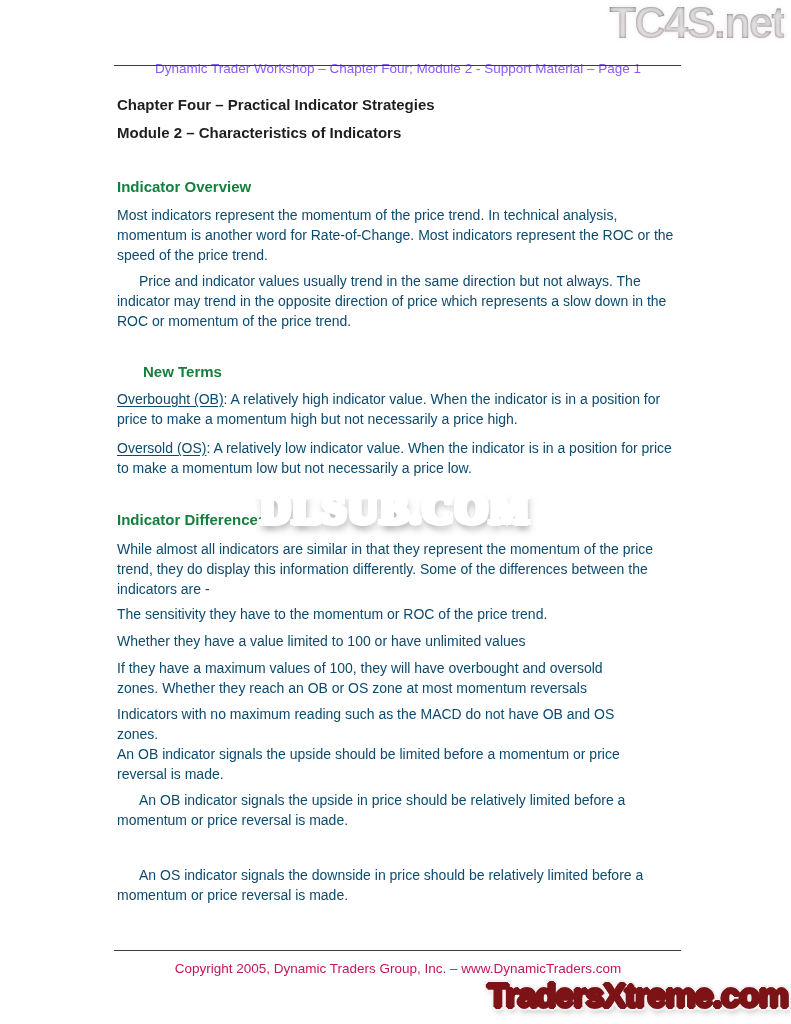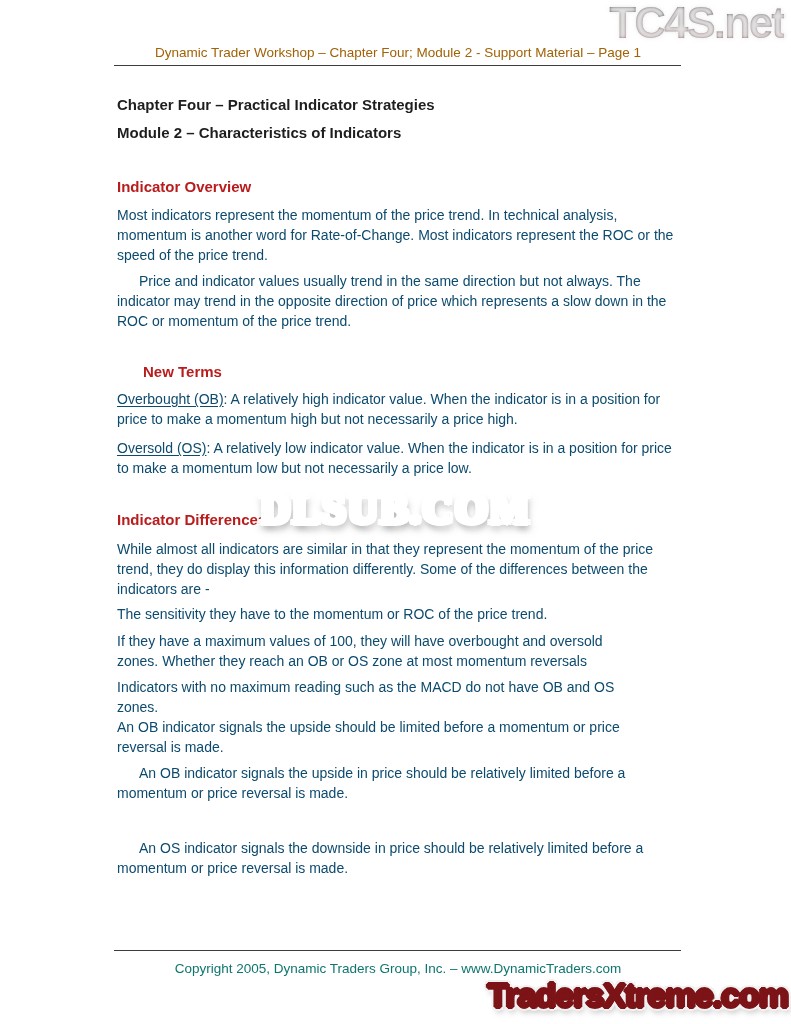--- a/index.html
+++ b/index.html
@@ -17,33 +17,33 @@
     position:absolute;top:1px;right:7px;
     font-family:"Liberation Sans", sans-serif;
     font-weight:bold;font-size:44px;letter-spacing:-2px;line-height:1;
     background:linear-gradient(180deg,#343032 0%,#433c3e 45%,#5d4342 72%,#8a5450 100%);
     -webkit-background-clip:text;background-clip:text;color:transparent;
     text-shadow:0 0 3px rgba(235,233,233,0.9), 0 0 6px rgba(240,238,238,0.55);
   }
 
   
   .hdr-title{
-    position:absolute;top:45px;left:115px;width:566px;
-    text-align:center;font-size:13.5px;color:#a16207;white-space:nowrap;
+    position:absolute;top:61px;left:115px;width:566px;
+    text-align:center;font-size:13.5px;color:#8b5cf6;white-space:nowrap;
   }
   .hdr-rule{
     position:absolute;top:65px;left:114px;width:567px;height:0;
     border-top:1.4px solid #3d3d3d;
   }
 
   
   .content{position:absolute;left:117px;top:96px;width:562px;}
   .content p,.content h2,.content h3{margin:0;padding:0;}
   h2.doc-title{font-size:15px;line-height:18px;font-weight:bold;color:#1e1e1e;}
-  h3.sec-h{font-size:15px;line-height:18px;font-weight:bold;color:#b91c1c;}
+  h3.sec-h{font-size:15px;line-height:18px;font-weight:bold;color:#15803d;}
   .content p{font-size:14px;line-height:20px;color:#0c4a6e;}
   .indent{text-indent:22px;}
   .item{margin-left:23px;width:520px;}
   .u{text-decoration:underline;text-underline-offset:2px;}
 
   #t-module{margin-top:10px;}
   #h-overview{margin-top:36px;}
   #p-ov1{margin-top:9px;}
   #p-ov2{margin-top:6px;}
   #h-terms{margin-top:32px;margin-left:26px;}
@@ -73,21 +73,21 @@
       3px 6px 7px rgba(100,100,100,0.55), -2px 5px 6px rgba(120,120,120,0.4);
   }
 
   
   .ftr-rule{
     position:absolute;top:950px;left:114px;width:567px;height:0;
     border-top:1.4px solid #3d3d3d;
   }
   .ftr-copy{
     position:absolute;top:961px;left:115px;width:566px;
-    text-align:center;font-size:13.5px;color:#0f766e;white-space:nowrap;
+    text-align:center;font-size:13.5px;color:#be185d;white-space:nowrap;
   }
   .wm-tx{
     position:absolute;top:978px;right:3px;
     font-family:"Liberation Sans", sans-serif;
     font-weight:bold;font-size:34px;letter-spacing:-1px;line-height:1.05;
     background:linear-gradient(180deg,#de9da2 0%,#cc6a70 42%,#b2434a 78%,#a93b41 100%);
     -webkit-background-clip:text;background-clip:text;color:transparent;
     text-shadow:
       -2px 0 0 #7c1317, 2px 0 0 #7c1317, 0 -2px 0 #7c1317, 0 2px 0 #7c1317,
       -1px -1px 0 #7c1317, 1px -1px 0 #7c1317, -1px 1px 0 #7c1317, 1px 1px 0 #7c1317,
@@ -116,20 +116,21 @@
     <p id="p-ov2" class="indent">Price and indicator values usually trend in the same direction but not always. The indicator may trend in the opposite direction of price which represents a slow down in the ROC or momentum of the price trend.</p>
 
     <h3 class="sec-h" id="h-terms">New Terms</h3>
     <p id="p-ob"><span class="u">Overbought (OB)</span><span>: A relatively high indicator value. When the indicator is in a position for price to make a momentum high but not necessarily a price high.</span></p>
     <p id="p-os"><span class="u">Oversold (OS)</span><span>: A relatively low indicator value. When the indicator is in a position for price to make a momentum low but not necessarily a price low.</span></p>
 
     <h3 class="sec-h" id="h-diff">Indicator Differences</h3>
     <p id="p-intro">While almost all indicators are similar in that they represent the momentum of the price trend, they do display this information differently. Some of the differences between the indicators are -</p>
 
     <p class="item" id="it0">The sensitivity they have to the momentum or ROC of the price trend.</p>
+    <p class="item" id="it1">Whether they have a value limited to 100 or have unlimited values</p>
     <p class="item" id="it2">If they have a maximum values of 100, they will have overbought and oversold zones. Whether they reach an OB or OS zone at most momentum reversals</p>
     <p class="item" id="it3">Indicators with no maximum reading such as the MACD do not have OB and OS zones.</p>
     <p class="item" id="it4">An OB indicator signals the upside should be limited before a momentum or price reversal is made.</p>
 
     <p id="p-d3" class="indent">An OB indicator signals the upside in price should be relatively limited before a momentum or price reversal is made.</p>
     <p id="p-d2" class="indent">An OS indicator signals the downside in price should be relatively limited before a momentum or price reversal is made.</p>
   </div>
 
   <div class="wm-dlsub">DLSUB.COM</div>
 

